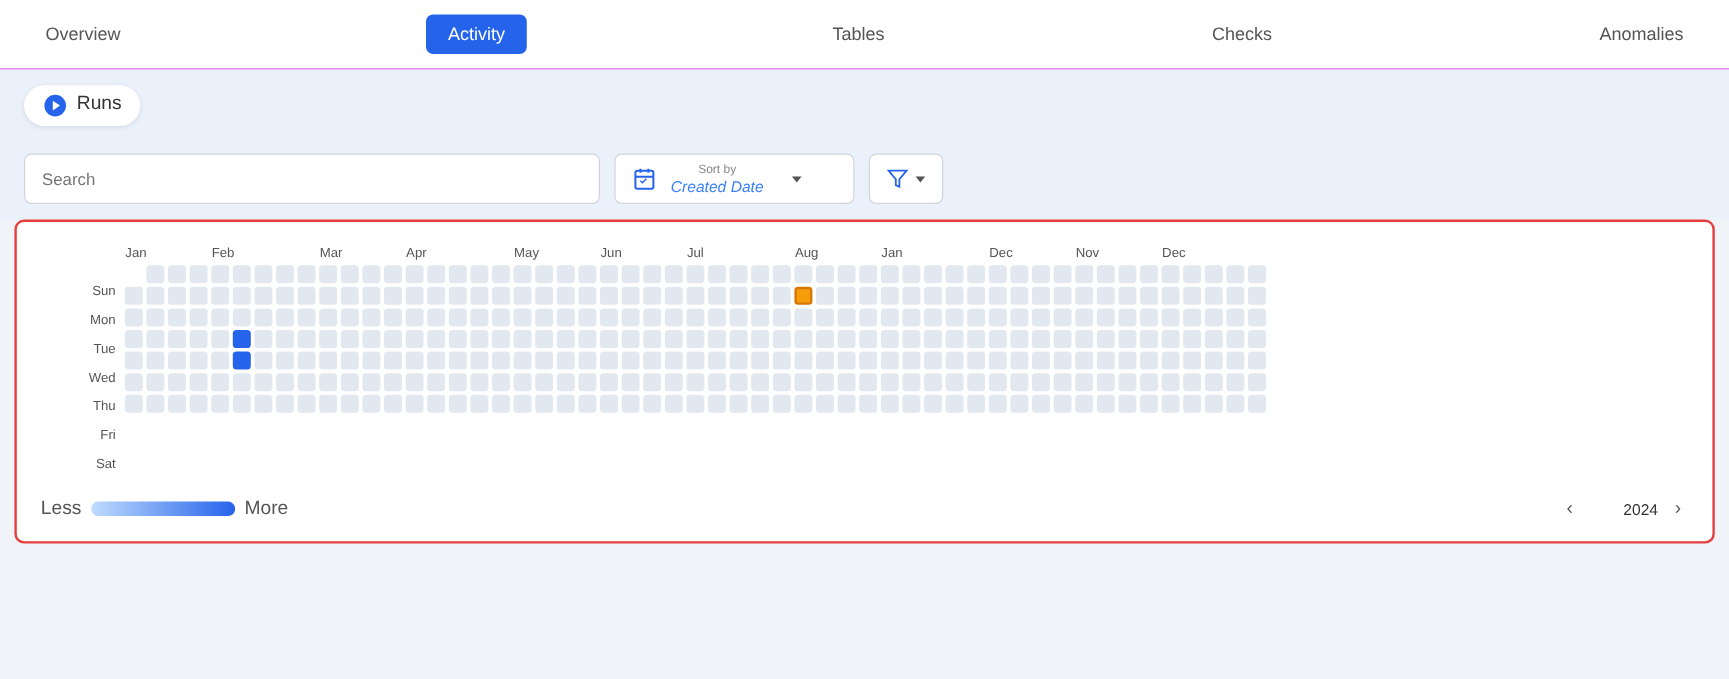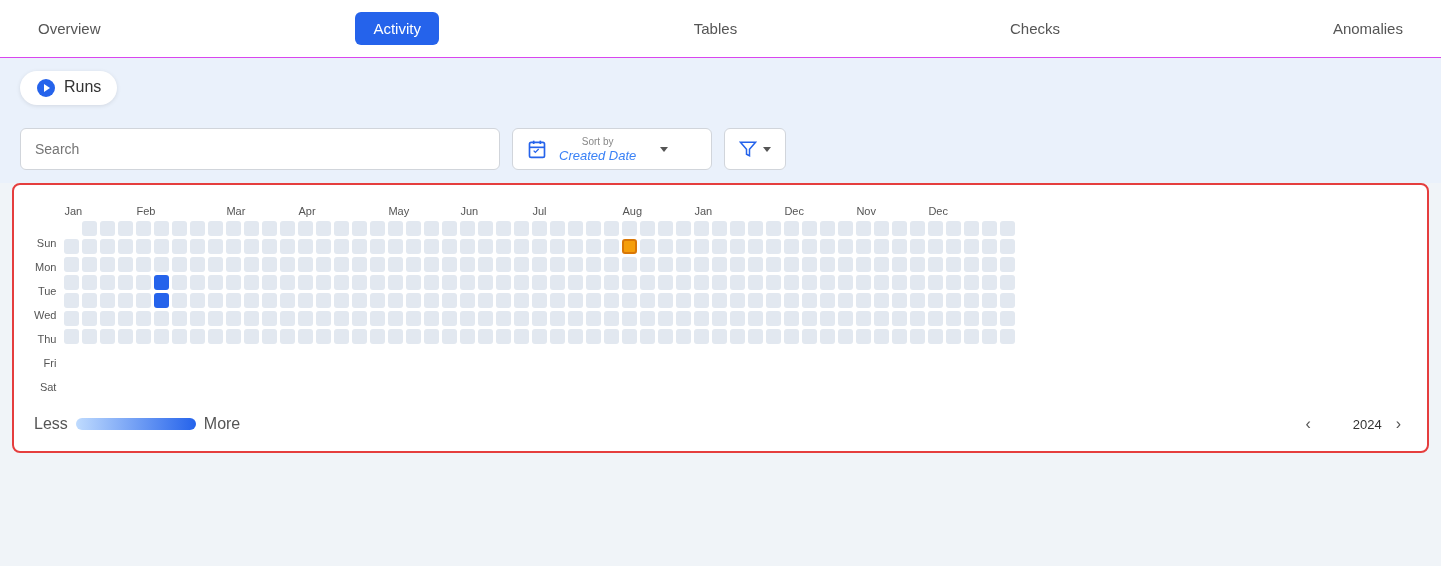--- a/index.html
+++ b/index.html
@@ -190,20 +190,21 @@
       margin-right: 8px;
     }
     .day-label {
       height: 20px;
       font-size: 11px;
       color: #555;
       display: flex;
       align-items: center;
       justify-content: flex-end;
       margin-bottom: 4px;
+      margin-left: 40px;
     }
     .months-and-cells {
       flex: 1;
       display: flex;
       flex-direction: column;
     }
     .month-labels {
       display: flex;
       margin-bottom: 4px;
     }

